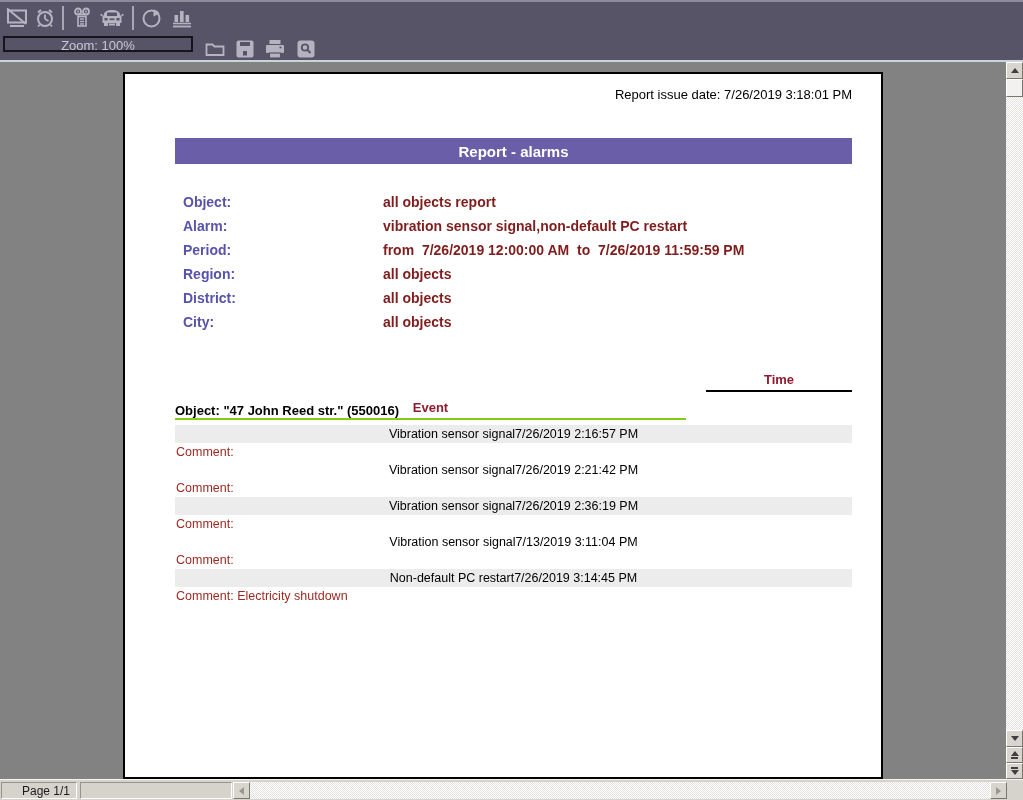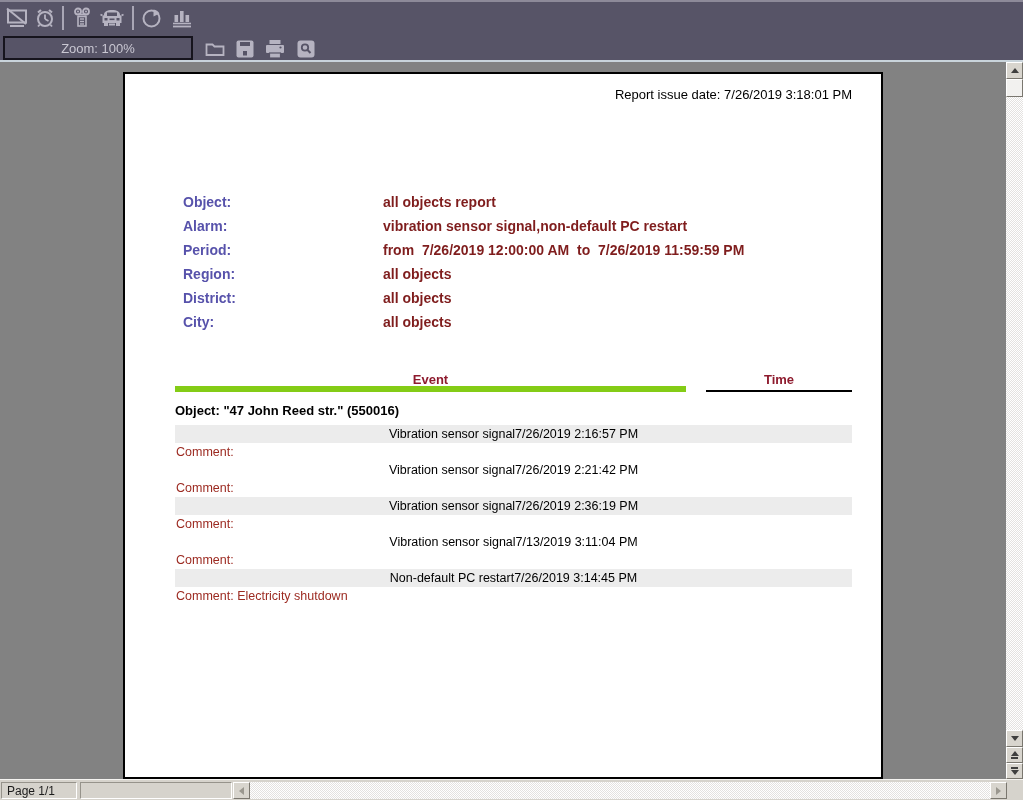--- a/index.html
+++ b/index.html
@@ -7,45 +7,45 @@
   body { font-family:"Liberation Sans", sans-serif; }
   .app { position:relative; width:1023px; height:800px; background:#828282; }
 
   
   .toolbar { position:absolute; left:0; top:0; width:1023px; height:62px;
              background:#575467; border-top:2px solid #8d8a99;
              border-bottom:2px solid #c9d4db; }
   .tb-btn { position:absolute; width:26px; height:26px; display:flex;
             align-items:center; justify-content:center; cursor:pointer; }
   .tb-sep { position:absolute; top:4px; width:2px; height:24px; background:#a9a6b5; }
-  .zoom-box { position:absolute; left:3px; top:34px; width:190px; height:24px;
+  .zoom-box { position:absolute; left:3px; top:34px; width:190px; height:16px;
               border:2px solid #16141d; color:#c9c7d2; font-size:13px;
-              display:flex; align-items:center; justify-content:center; }
+              display:flex; align-items:flex-start; justify-content:center; }
 
   
   .workspace { position:absolute; left:0; top:62px; width:1023px; height:573px;
                background:#828282;padding-left:22px; }
   .page { position:absolute; left:123px; top:10px; width:760px; height:707px;
           background:#ffffff; border:2px solid #000; }
   .content { position:absolute; left:50px; top:0; width:677px; height:700px; }
 
   .issue-date { position:absolute; top:13px; right:0; font-size:13px; color:#000; }
   .banner { position:absolute; top:64px; left:0; width:677px; height:26px;
             background:#6B5EA9; color:#fff; font-weight:bold; font-size:15px;
             display:flex; align-items:center; justify-content:center; }
 
   .fields { position:absolute; top:116px; left:0; width:677px;margin-left:8px; }
   .field-row { height:24px; display:flex; align-items:center; }
   .field-label { width:200px; color:#5752AB; font-weight:bold; font-size:14px; }
   .field-value { color:#7f1d1d; font-weight:bold; font-size:14px; white-space:pre; }
 
   .cols-header { position:absolute; top:298px; left:0; width:677px; height:21px; }
   .col-event { position:absolute; left:0; width:511px; height:20px;
-               border-bottom:6px solid #84cc16; color:#8E1B2E; font-weight:bold;
-               font-size:13px; text-align:center; }
+               border-bottom:2px solid #84cc16; color:#8E1B2E; font-weight:bold;
+               font-size:13px; text-align:center;margin-top:28px; }
   .col-time  { position:absolute; left:531px; width:146px; height:20px;
                border-bottom:2px solid #000; color:#8E1B2E; font-weight:bold;
                font-size:13px; text-align:center; }
 
   .group-header { position:absolute; top:329px; left:0; font-size:13px;
                   font-weight:bold; color:#000; }
 
   .rows { position:absolute; top:351px; left:0; width:677px; }
   .event-row { height:18px; display:flex; justify-content:center;
                align-items:center; font-size:12.5px; color:#000; padding:0 1px; }
@@ -74,21 +74,21 @@
   .tri-left  { border-top:4px solid transparent; border-bottom:4px solid transparent; border-right:5px solid #9a978f; }
   .tri-right { border-top:4px solid transparent; border-bottom:4px solid transparent; border-left:5px solid #9a978f; }
   .navbar { width:7px; height:2px; background:#3f3f3f; }
 
   
   .statusbar { position:absolute; left:0; top:779px; width:1023px; height:21px;
                background:#d6d3cc; border-top:1px solid #f5f4f1; }
   .sb-panel { position:absolute; top:2px; height:17px; border:1px solid;
               border-color:#96938b #ffffff #ffffff #96938b; background:#d6d3cc;
               font-size:12px; color:#1c1c1c; display:flex; align-items:center;
-              padding-left:5px; }
+              padding-left:20px; }
   .hscroll { position:absolute; left:233px; top:2px; right:0; height:17px; display:flex; }
   .hscroll .sb-btn { width:17px; height:17px; flex:0 0 auto; }
   .h-track { flex:1 1 auto; }
   .h-corner { width:16px; flex:0 0 16px; background:#d6d3cc; }
 
   svg { display:block; }
 </style>
 </head>
 <body>
 
@@ -202,20 +202,23 @@
     </div>
   </div>
 
   <div class="workspace">
 
     <div class="page">
       <div class="content">
 
         <div class="issue-date">Report issue date: 7/26/2019 3:18:01 PM</div>
 
+        <div class="banner">
+          <span>Report - alarms</span>
+        </div>
 
         <div class="fields">
             <div class="field-row">
               <span class="field-label">Object:</span>
               <span class="field-value">all objects report</span>
             </div>
             <div class="field-row">
               <span class="field-label">Alarm:</span>
               <span class="field-value">vibration sensor signal,non-default PC restart</span>
             </div>

